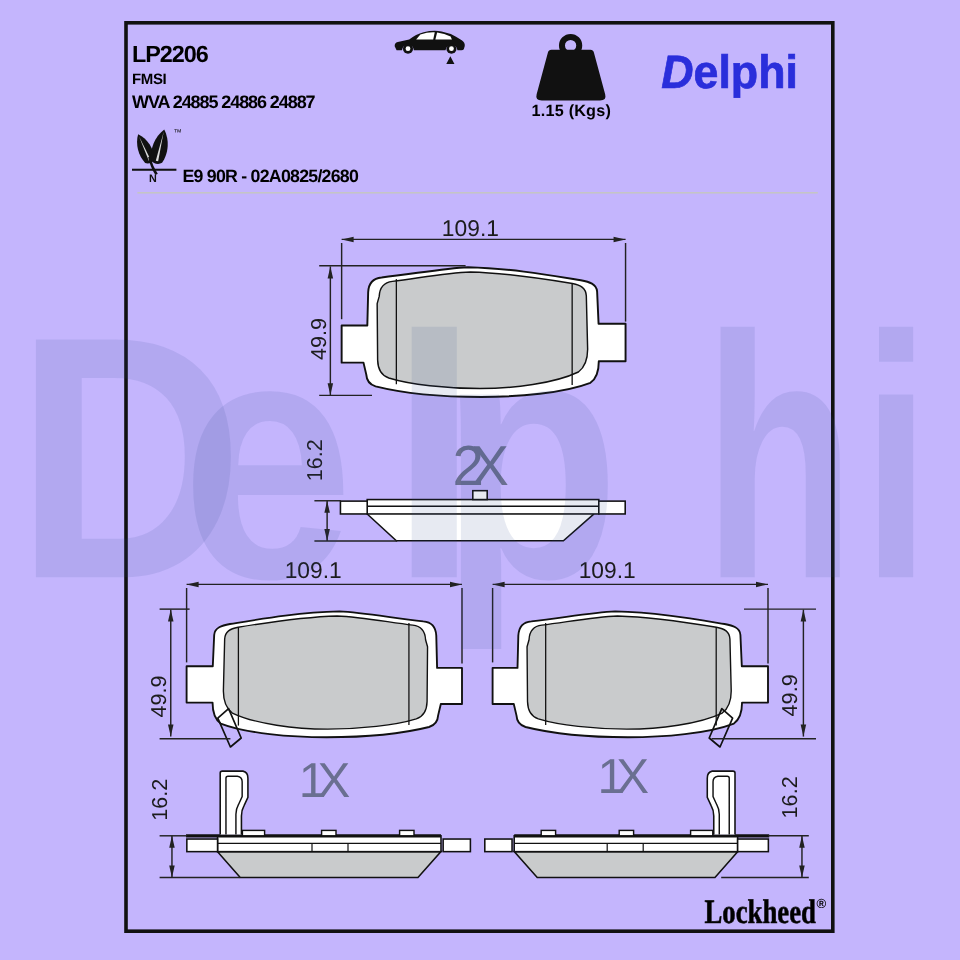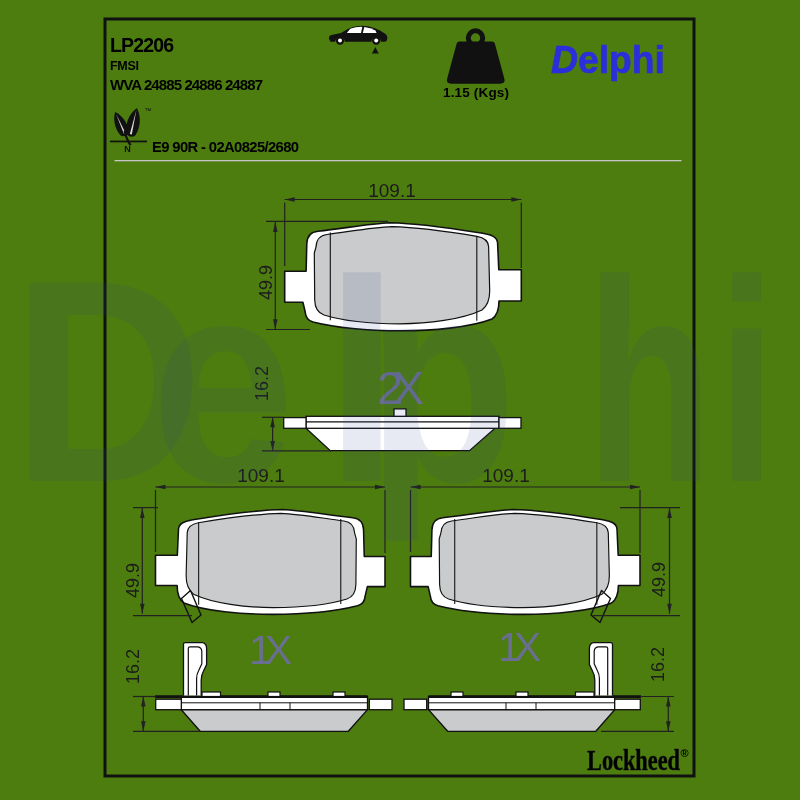--- a/index.html
+++ b/index.html
@@ -1,16 +1,16 @@
 <!DOCTYPE html>
 <html><head>
 <meta charset="utf-8">
 <style>
   html,body{margin:0;padding:0;background:#fff;}
-  #page{position:relative;width:800px;height:800px;background:#4d7c0f;overflow:hidden;
+  #page{position:relative;width:800px;height:800px;background:#c4b5fd;overflow:hidden;
         font-family:"Liberation Sans",sans-serif;}
   svg{position:absolute;left:0;top:0;}
   text{font-family:"Liberation Sans",sans-serif;}
 </style>
 </head>
 <body>
 <div id="page">
 <svg width="800" height="800" viewBox="0 0 800 800">
 
 <rect x="105" y="19" width="589" height="757" fill="none" stroke="#111" stroke-width="3"></rect>

